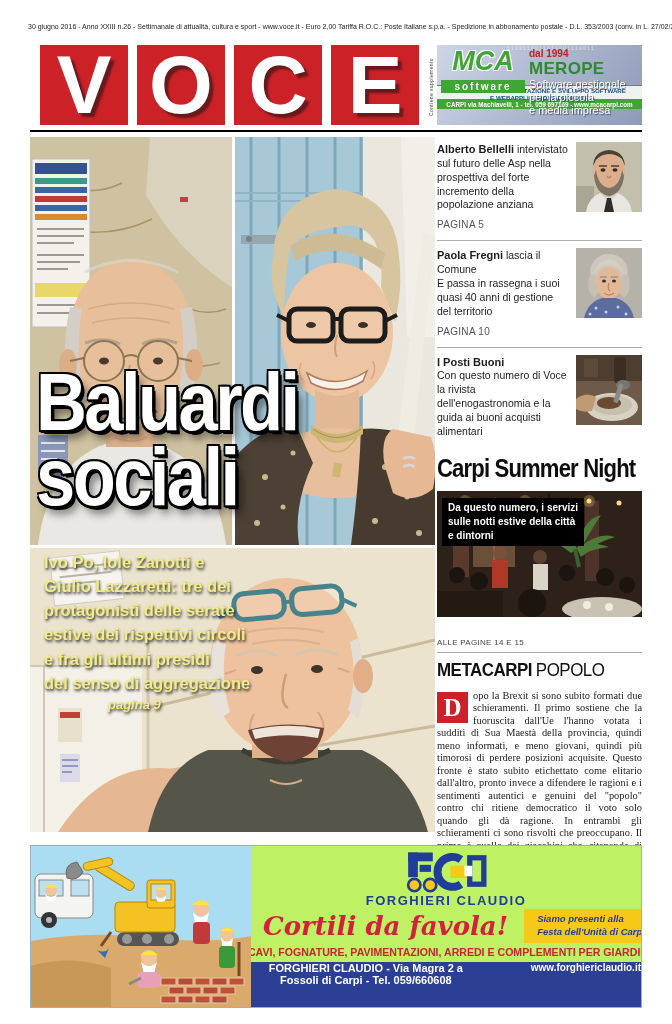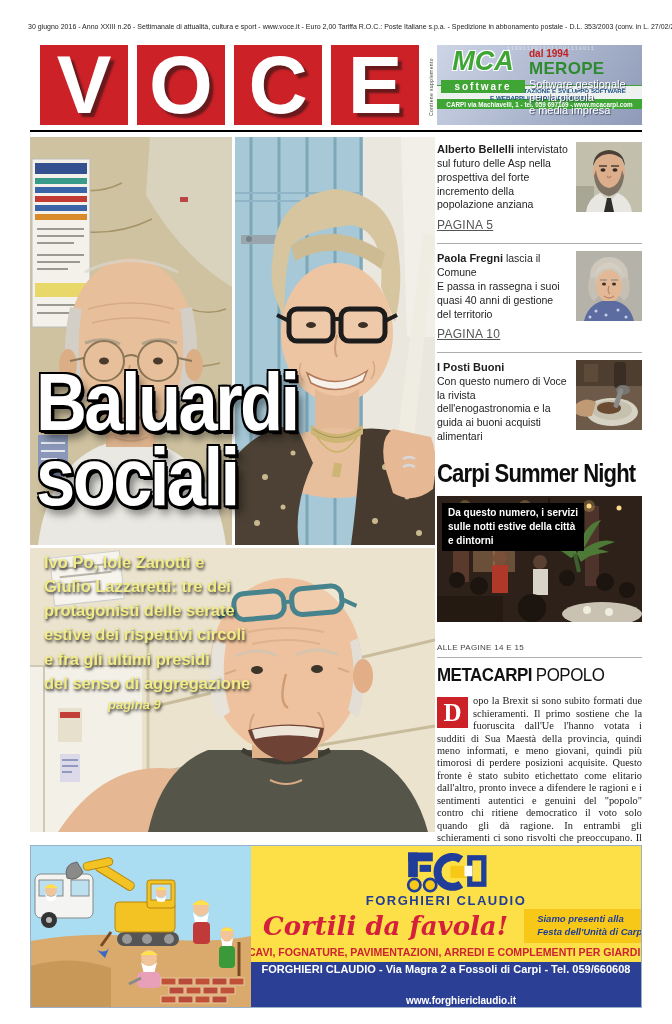--- a/index.html
+++ b/index.html
@@ -52,21 +52,21 @@
           line-height:1.42;white-space:pre-line;transform:scaleX(.97);transform-origin:left top;
           text-shadow:1px 2px 3px rgba(0,0,0,.85);}
   .pageref9{position:absolute;left:108px;top:697px;font-size:13px;font-weight:bold;font-style:italic;
             color:#f1ec86;text-shadow:1px 2px 3px rgba(0,0,0,.85);}
 
   .rightcol{position:absolute;left:437px;top:140px;width:205px;}
   .brief{display:flex;padding:2px 0 4px;}
   .brief-text{flex:1;padding-right:6px;font-size:10.5px;line-height:1.32;color:#1d1d1d;}
   .brief-title{font-weight:bold;font-size:11px;}
   .brief-body{white-space:pre-line;}
-  .brief-page{margin-top:6px;font-size:12px;color:#555;letter-spacing:.3px;text-decoration:underline;}
+  .brief-page{margin-top:6px;font-size:10px;color:#555;letter-spacing:.3px;}
   .brief-photo{width:66px;height:70px;flex:none;}
   .divider{border:0;border-top:1px solid #adadad;margin:5px 0;}
 
   .summer-headline{font-size:26px;font-weight:bold;color:#0d0d0d;letter-spacing:-1px;
                    transform:scaleX(.85);transform-origin:left;white-space:nowrap;margin:10px 0 7px;}
   .summer-photo{position:relative;width:205px;height:126px;}
   .summer-caption{position:absolute;left:5px;top:7px;background:#000000;color:#fff;font-weight:bold;
                   font-size:10px;line-height:1.4;padding:3px 6px;white-space:pre-line;}
   .summer-pageref{font-size:8px;color:#444;margin:21px 0 2px;letter-spacing:.3px;}
 
@@ -74,34 +74,34 @@
              transform:scaleX(.94);transform-origin:left;}
   .ed-kicker .bold{font-weight:bold;}
   .ed-kicker .light{font-weight:normal;margin-left:4px;}
   .ed-body{margin-top:9px;font-family:"Liberation Serif",serif;font-size:10.4px;line-height:1.2;
            text-align:justify;color:#1c1c1c;}
   .dropcap{float:left;width:31px;height:31px;background:#cc2127;color:#fff;
            font-family:"Liberation Serif",serif;font-weight:bold;font-size:25px;line-height:31px;
            text-align:center;margin:2px 5px 1px 0;}
 
   .bottom-ad{position:absolute;left:30px;top:845px;width:612px;height:163px;border:1px solid #9ab0c8;
-             box-sizing:border-box;display:flex;background:#fde047;}
+             box-sizing:border-box;display:flex;background:#bef264;}
   .cartoon{width:220px;height:100%;flex:none;}
   .ad-right{flex:1;position:relative;display:flex;flex-direction:column;align-items:center;overflow:hidden;}
   .fcc-logo{margin-top:3px;width:84px;height:44px;}
   .ad-company{color:#1f3d99;font-weight:bold;font-size:13px;letter-spacing:1.5px;}
   .slogan-row{width:100%;display:flex;align-items:center;padding:1px 6px 0 12px;box-sizing:border-box;gap:16px;}
   .slogan{flex:1;color:#d5203b;font-family:"DejaVu Serif",serif;font-style:italic;font-weight:bold;
           font-size:26px;white-space:nowrap;}
   .badge{background:#f8c818;color:#1f3d99;font-style:italic;font-weight:bold;font-size:9.5px;
          text-align:left;white-space:pre-line;padding:4px 13px;line-height:1.35;flex:none;}
   .ad-services{color:#cc2233;font-weight:bold;font-size:11.5px;white-space:nowrap;margin-top:3px;
                transform:scaleX(.92);}
   .ad-bluebar{margin-top:4px;width:100%;background:#2b3f94;color:#fff;text-align:center;flex:1;
-              display:flex;flex-direction:column;justify-content:center;gap:20px;}
+              display:flex;flex-direction:row;justify-content:center;gap:20px;}
   .ad-address{font-weight:bold;font-size:11px;}
   .ad-site{font-weight:bold;font-size:10px;padding-left:30px;}
 </style>
 </head>
 <body>
 
 <div class="page">
 
   <div class="topline">30 giugno 2016 - Anno XXIII n.26 - Settimanale di attualità, cultura e sport - www.voce.it - Euro 2,00 Tariffa R.O.C.: Poste Italiane s.p.a. - Spedizione in abbonamento postale - D.L. 353/2003 (conv. in L. 27/02/2004 N°46) - art. 1, comma 1, DCB Modena</div>
 

